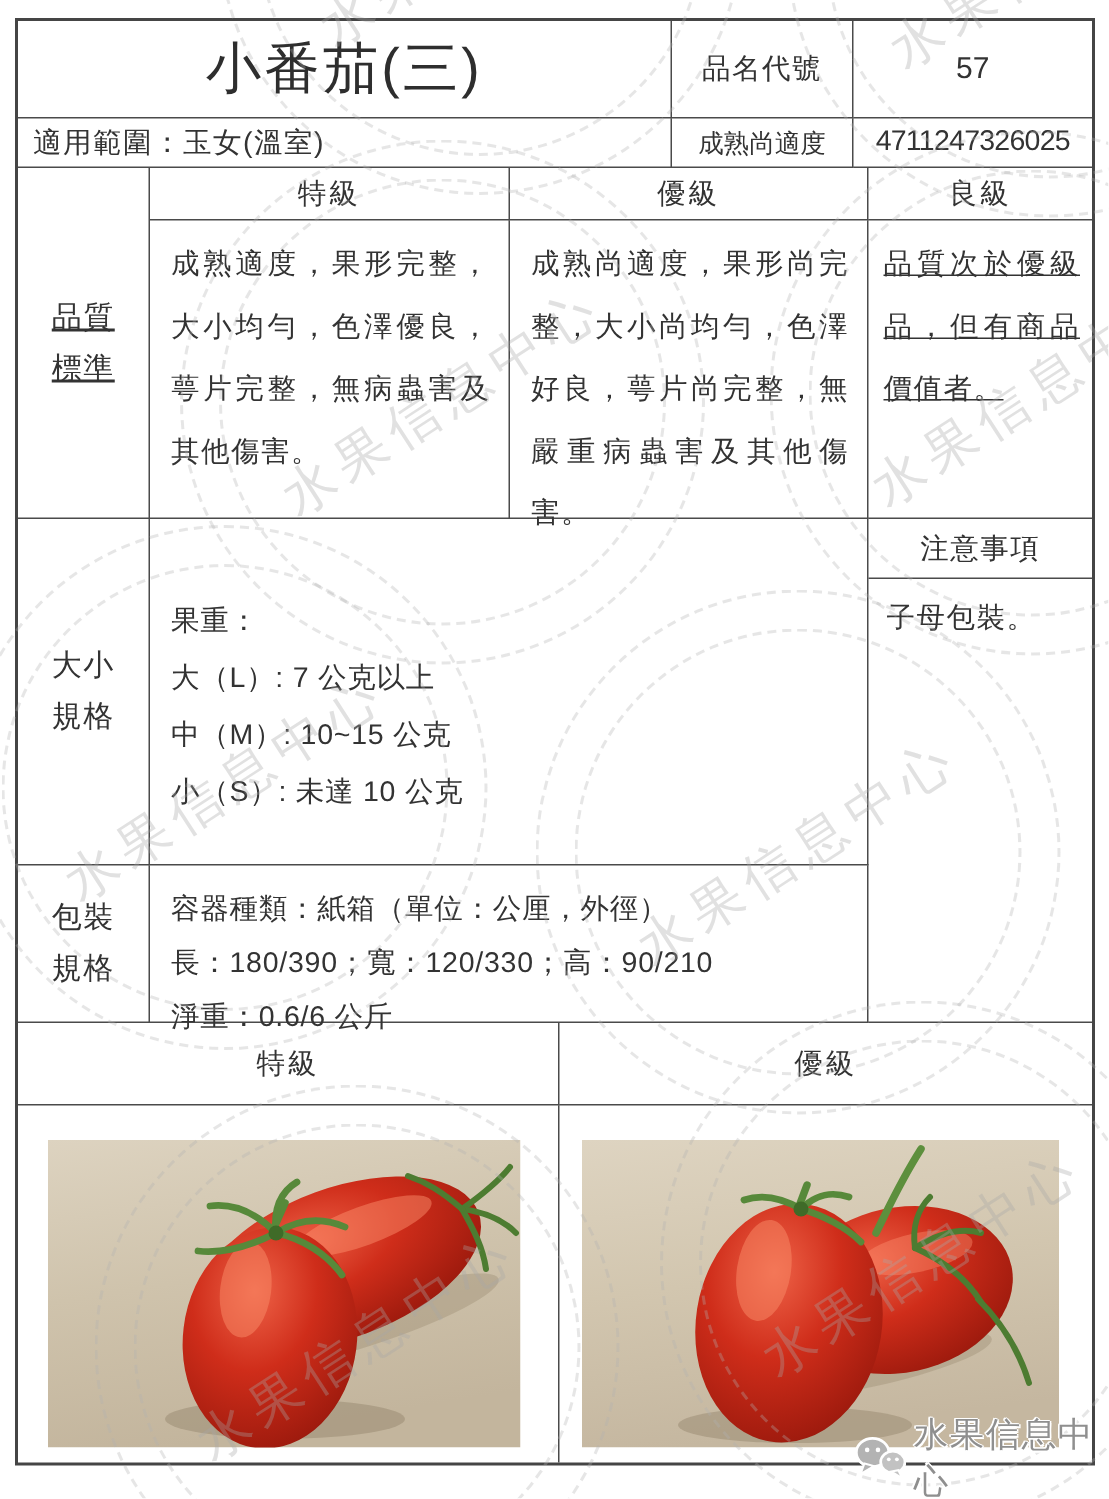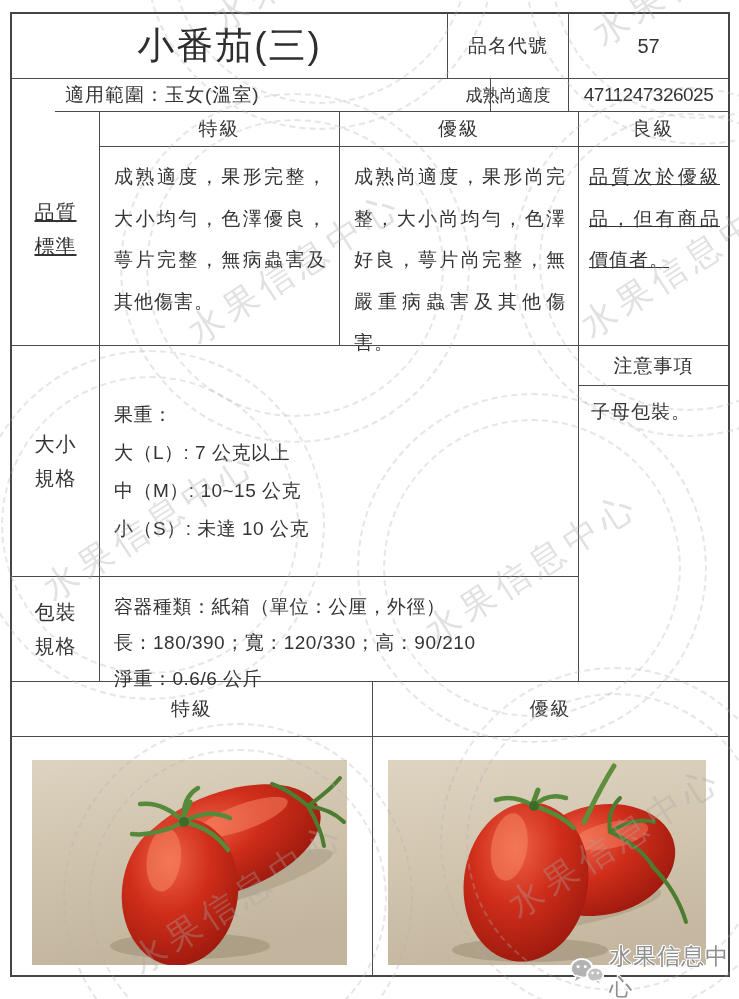--- a/index.html
+++ b/index.html
@@ -104,21 +104,21 @@
     <div class="cell c br bb" style="left:0;top:0;width:436px;height:65px;">
       <span class="title-text">小番茄(三)</span>
     </div>
     <div class="cell c br bb small-hdr" style="left:436px;top:0;width:121px;height:65px;">
       <span>品名代號</span>
     </div>
     <div class="cell c bb mono-num" style="left:557px;top:0;width:159px;height:65px;">
       <span>57</span>
     </div>
 
-    <div class="cell scope-cell br bb" style="left:0;top:65px;width:436px;height:33px;margin-left:43px;">
+    <div class="cell scope-cell br bb" style="left:0;top:65px;width:436px;height:33px;">
       <span>適用範圍：玉女(溫室)</span>
     </div>
     <div class="cell c br bb" style="left:436px;top:65px;width:121px;height:33px;font-size:17px;">
       <span>成熟尚適度</span>
     </div>
     <div class="cell c bb code-num" style="left:557px;top:65px;width:159px;height:33px;">
       <span>4711247326025</span>
     </div>
 
     <div class="cell c br bb" style="left:0;top:98px;width:88px;height:234px;text-decoration:underline;">

